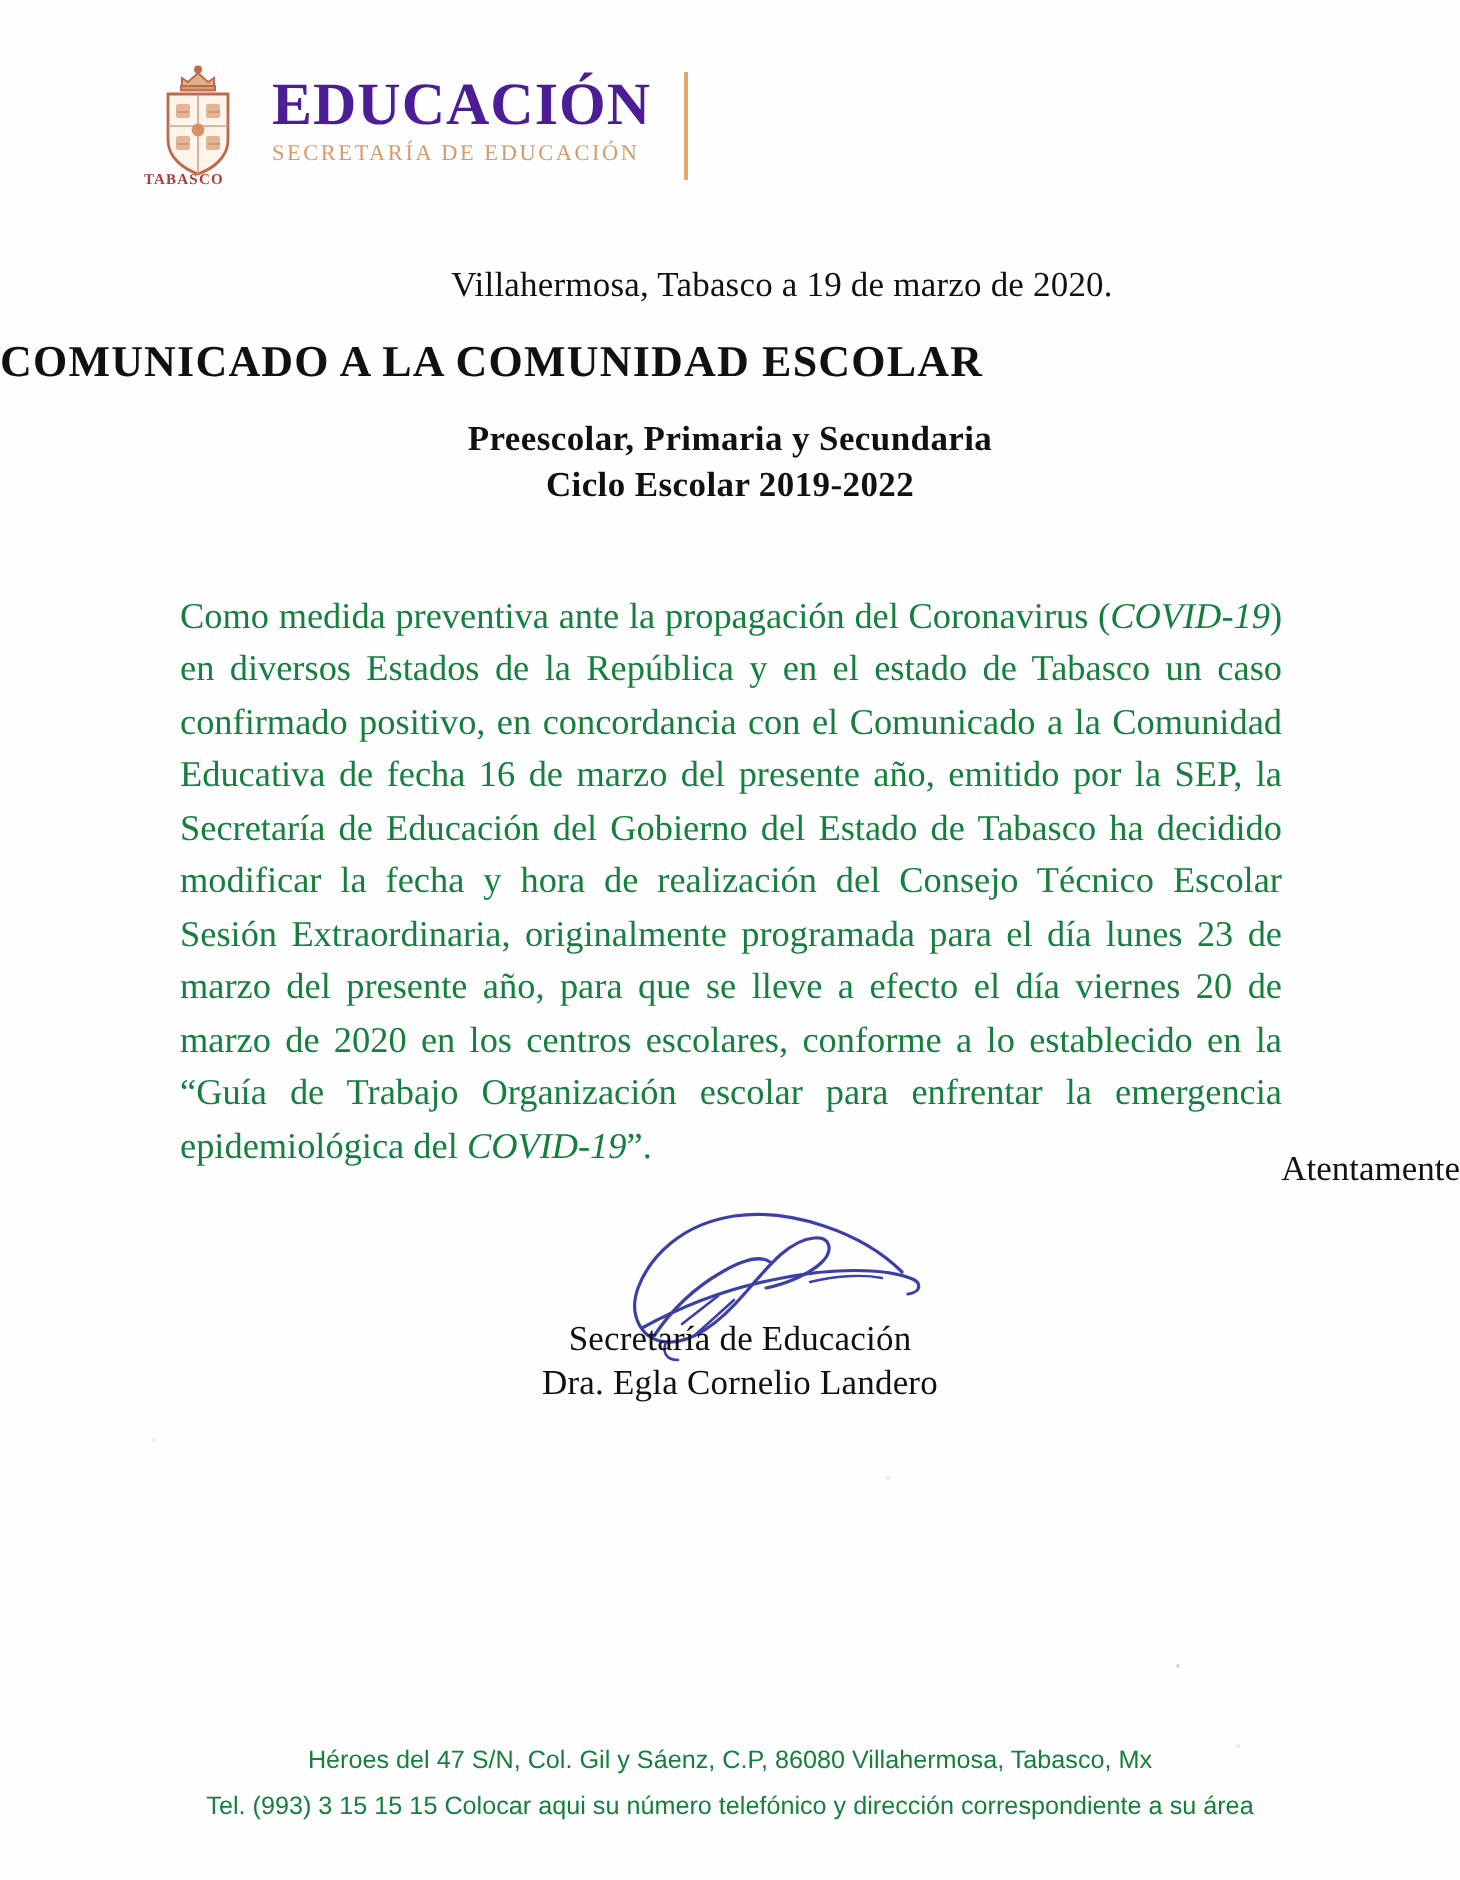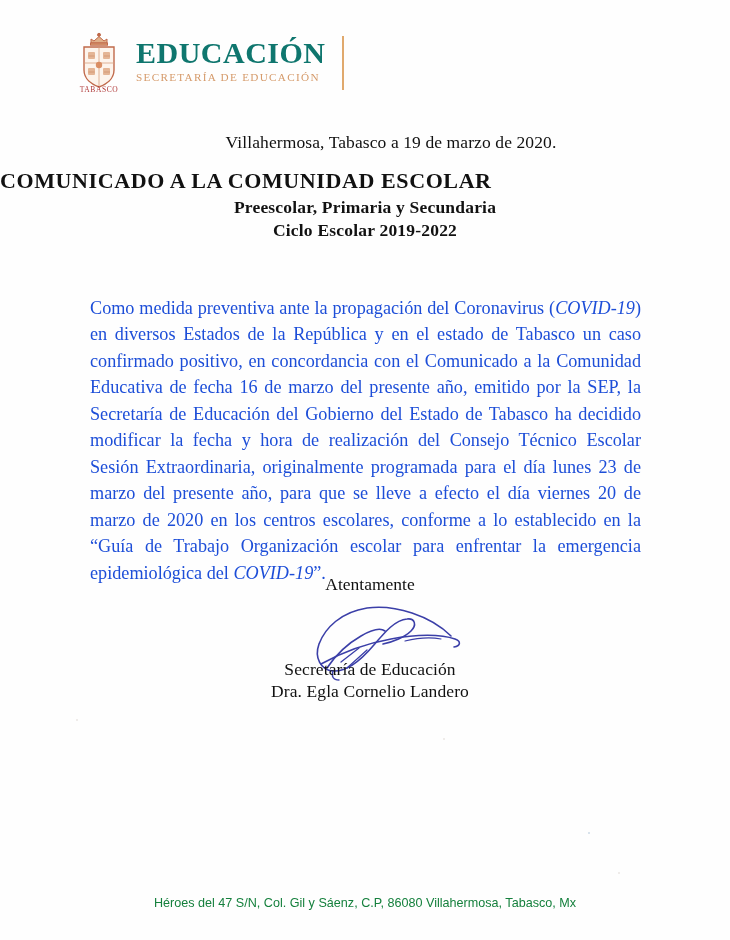--- a/index.html
+++ b/index.html
@@ -41,40 +41,40 @@
     flex: 0 0 54px;
     margin-right: 10px;
   }
   .crest svg { display: block; }
 
   .crest-label {
     position: absolute;
     left: 0;
     right: 0;
     bottom: 0px;
-    text-align: center;
+    text-align: left;
     font-family: "Liberation Serif", serif;
     font-size: 7.5px;
-    font-weight: normal;
+    font-weight: bold;
     letter-spacing: 0.6px;
     color: #b03a3a;
   }
 
   .brand-block {
     display: flex;
     flex-direction: column;
     justify-content: center;
     padding-bottom: 4px;
   }
   .brand-main {
     font-family: "Liberation Serif", "DejaVu Serif", serif;
     font-size: 30px;
     font-weight: bold;
     letter-spacing: 0.5px;
-    color: #0f766e;
+    color: #4c1d95;
     line-height: 1.0;
   }
   .brand-sub {
     font-family: "Liberation Serif", "DejaVu Serif", serif;
     font-size: 11.2px;
     letter-spacing: 1.3px;
     color: #d59a6a;
     line-height: 1.2;
     margin-top: 3px;
   }
@@ -108,52 +108,52 @@
     text-align: left;
     font-size: 22px;
     font-weight: bold;
     letter-spacing: 0.6px;
   }
 
   .subtitle-block {
     position: absolute;
     left: 0;
     right: 0;
-    top: 196px;
+    top: 208px;
     text-align: center;
   }
   .subtitle-line {
     font-size: 17.5px;
     font-weight: bold;
     letter-spacing: 0.2px;
     line-height: 1.32;
   }
 
   
   .body-text {
     position: absolute;
     left: 90px;
     top: 295px;
     width: 551px;
     text-align: justify;
     text-justify: inter-word;
     font-size: 18.2px;
     line-height: 1.455;
-    color: #1d4ed8;
+    color: #15803d;
     hyphens: none;
   }
   .body-text i { font-style: italic; }
 
   
   .closing {
     position: absolute;
     left: 0;
     right: 0;
     top: 574px;
-    text-align: center;
+    text-align: right;
     font-size: 17.5px;
     padding-left: 10px;
   }
 
   .sig-area {
     position: absolute;
     left: 255px;
     top: 598px;
     width: 230px;
     height: 80px;
@@ -276,20 +276,21 @@
     </svg>
   </div>
 
   <div class="sig-names">
     <div class="sig-line">Secretaría de Educación</div>
     <div class="sig-line">Dra. Egla Cornelio Landero</div>
   </div>
 
   <div class="footer">
     <span class="footer-line">Héroes del 47 S/N, Col. Gil y Sáenz, C.P, 86080 Villahermosa, Tabasco, Mx</span>
+    <span class="footer-line">Tel. (993) 3 15 15 15 Colocar aqui su número telefónico y dirección correspondiente a su área</span>
   </div>
 
   <div class="speck" style="left:76px;top:719px;width:2px;height:2px;"></div>
   <div class="speck" style="left:443px;top:738px;width:2px;height:2px;"></div>
   <div class="speck" style="left:588px;top:832px;width:2px;height:2px;background:#9db8cf;"></div>
 
   <div class="speck" style="left:618px;top:872px;width:2px;height:2px;"></div>
 
 </div>
 

